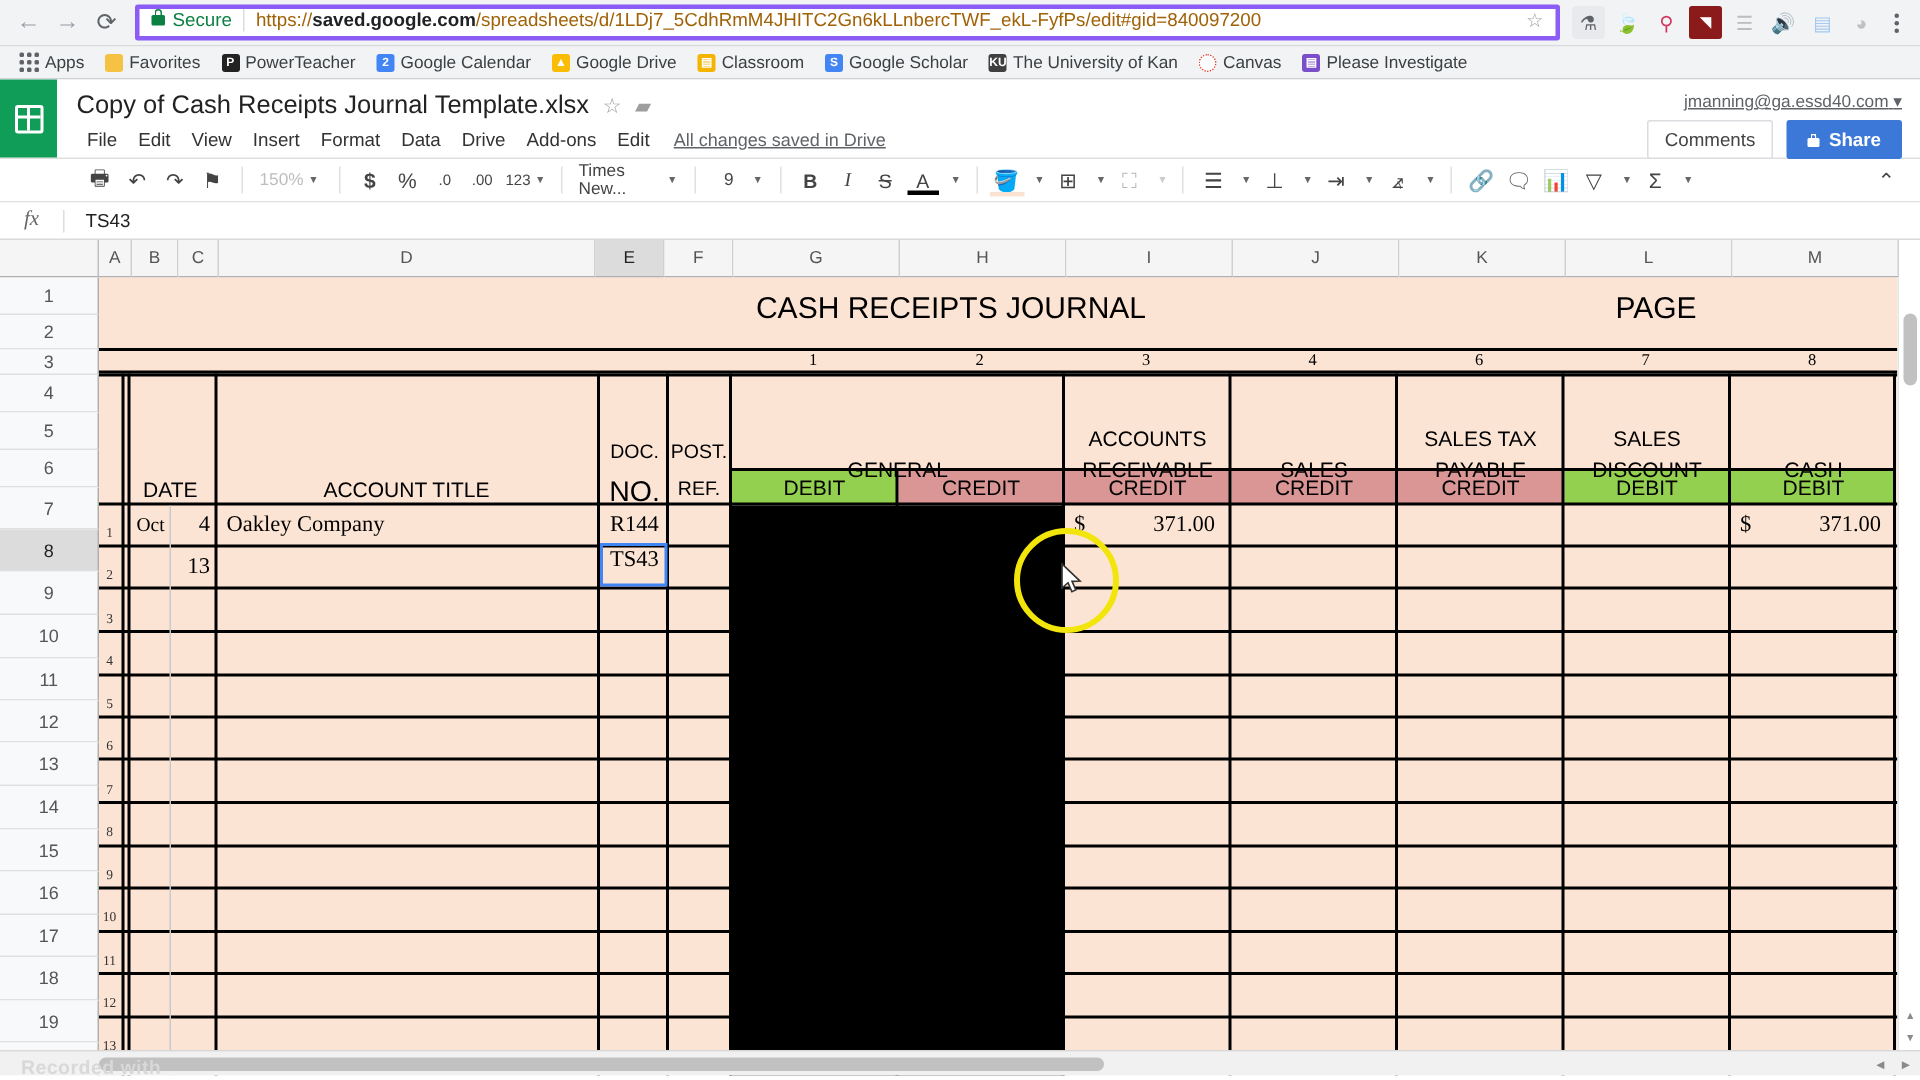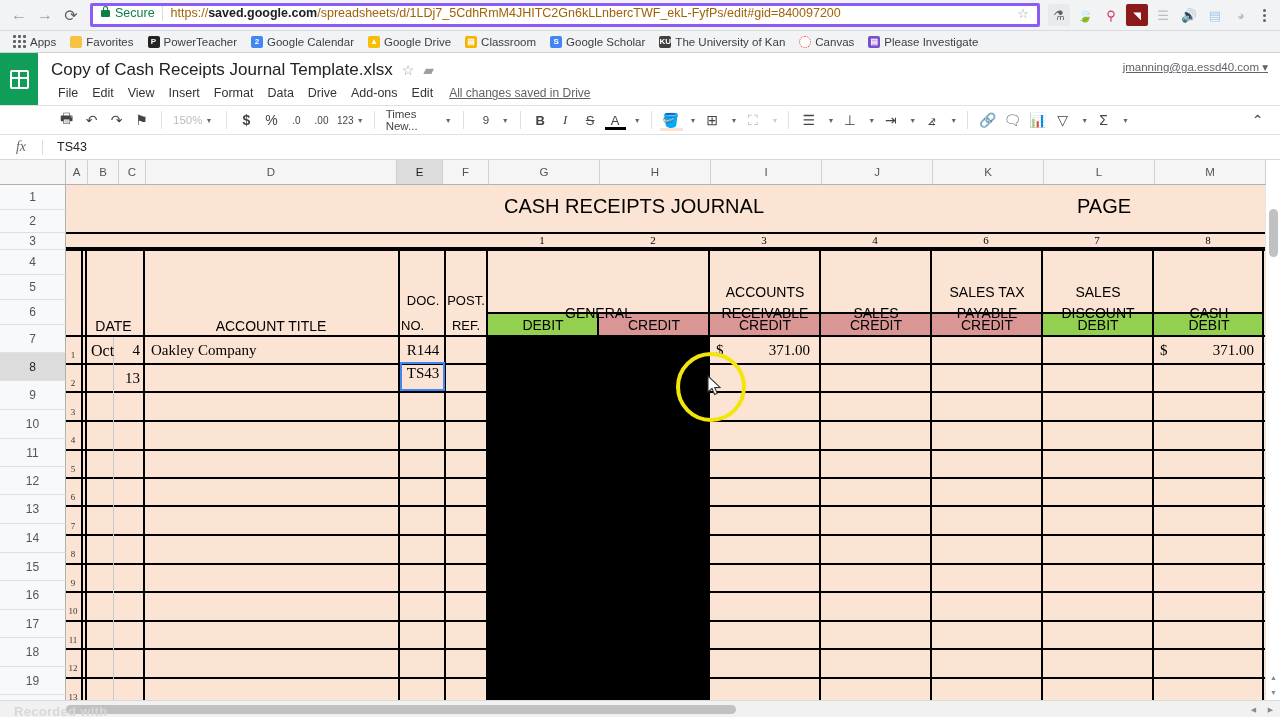--- a/index.html
+++ b/index.html
@@ -249,20 +249,30 @@
       <span class="menu-item">Format</span>
       <span class="menu-item">Data</span>
       <span class="menu-item">Drive</span>
       <span class="menu-item">Add-ons</span>
       <span class="menu-item">Edit</span>
       <span id="save-state">All changes saved in Drive</span>
     </div>
   </div>
   <div id="header-right">
     <div id="acct"><span>jmanning@ga.essd40.com</span> <span>▾</span></div>
+    <div id="hdr-btns">
+      <div id="comments-btn">Comments</div>
+      <div id="share-btn">
+        <span class="lk">
+            <span class="s"></span>
+            <span class="b"></span>
+          </span>
+        <span>Share</span>
+      </div>
+    </div>
   </div>
 </div>
 
 <div id="toolbar">
   <div style="width:44px"></div>
   <div class="tb">🖶</div>
   <div class="tb">↶</div>
   <div class="tb">↷</div>
   <div class="tb">⚑</div>
   <div class="tbsep"></div>
@@ -417,21 +427,21 @@
     <div style="position:absolute;left:533px;top:129px;width:110px;height:22px;background:#d99694"></div>
     <div style="position:absolute;left:644px;top:129px;width:110px;height:22px;background:#d99694"></div>
     <div style="position:absolute;left:755px;top:129px;width:110px;height:22px;background:#d99694"></div>
     <div style="position:absolute;left:866px;top:129px;width:110px;height:22px;background:#d99694"></div>
     <div style="position:absolute;left:977px;top:129px;width:110px;height:22px;background:#93d050"></div>
     <div style="position:absolute;left:1088px;top:129px;width:110px;height:22px;background:#93d050"></div>
 
     <div class="ctext" style="left:18px;top:133px;width:59px;text-align:center;font-size:14px">DATE</div>
     <div class="ctext" style="left:80px;top:133px;width:250px;text-align:center;font-size:14px">ACCOUNT TITLE</div>
     <div class="ctext" style="left:335px;top:108px;width:44px;text-align:center;font-size:13px">DOC.</div>
-    <div class="ctext" style="left:335px;top:133px;width:24px;text-align:left;font-size:13px">NO.</div>
+    <div class="ctext" style="left:335px;top:133px;width:44px;text-align:center;font-size:19px">NO.</div>
     <div class="ctext" style="left:376px;top:108px;width:48px;text-align:center;font-size:13px">POST.</div>
     <div class="ctext" style="left:376px;top:133px;width:48px;text-align:center;font-size:13px">REF.</div>
 
     <div class="ctext" style="left:422px;top:120px;width:221px;text-align:center;font-size:14px">GENERAL</div>
     <div class="ctext" style="left:422px;top:132px;width:110px;text-align:center;font-size:14px">DEBIT</div>
     <div class="ctext" style="left:533px;top:132px;width:110px;text-align:center;font-size:14px">CREDIT</div>
 
     <div class="ctext" style="left:644px;top:99px;width:110px;text-align:center;font-size:14px">ACCOUNTS</div>
     <div class="ctext" style="left:644px;top:120px;width:110px;text-align:center;font-size:14px">RECEIVABLE</div>
     <div class="ctext" style="left:644px;top:132px;width:110px;text-align:center;font-size:14px">CREDIT</div>
@@ -490,21 +500,21 @@
     <div class="ctext serif" style="left:0px;top:279px;width:14px;text-align:center;font-size:9px;color:#333">5</div>
     <div class="ctext serif" style="left:0px;top:307px;width:14px;text-align:center;font-size:9px;color:#333">6</div>
     <div class="ctext serif" style="left:0px;top:336px;width:14px;text-align:center;font-size:9px;color:#333">7</div>
     <div class="ctext serif" style="left:0px;top:364px;width:14px;text-align:center;font-size:9px;color:#333">8</div>
     <div class="ctext serif" style="left:0px;top:393px;width:14px;text-align:center;font-size:9px;color:#333">9</div>
     <div class="ctext serif" style="left:0px;top:421px;width:14px;text-align:center;font-size:9px;color:#333">10</div>
     <div class="ctext serif" style="left:0px;top:450px;width:14px;text-align:center;font-size:9px;color:#333">11</div>
     <div class="ctext serif" style="left:0px;top:478px;width:14px;text-align:center;font-size:9px;color:#333">12</div>
     <div class="ctext serif" style="left:0px;top:507px;width:14px;text-align:center;font-size:9px;color:#333">13</div>
 
-    <div class="ctext serif" style="left:25px;top:157px;font-size:16px">Oct</div>
+    <div class="ctext serif" style="left:25px;top:157px;font-size:13px">Oct</div>
     <div class="ctext serif" style="left:50px;top:157px;width:24px;text-align:right;font-size:15px">4</div>
     <div class="ctext serif" style="left:85px;top:157px;font-size:15px">Oakley Company</div>
     <div class="ctext serif" style="left:335px;top:157px;width:44px;text-align:center;font-size:15px">R144</div>
     <div class="ctext serif" style="left:650px;top:157px;font-size:15px">$</div>
     <div class="ctext serif" style="left:644px;top:157px;width:100px;text-align:right;font-size:15px">371.00</div>
     <div class="ctext serif" style="left:1094px;top:157px;font-size:15px">$</div>
     <div class="ctext serif" style="left:1088px;top:157px;width:100px;text-align:right;font-size:15px">371.00</div>
 
     <div class="ctext serif" style="left:50px;top:185px;width:24px;text-align:right;font-size:15px">13</div>
     <div class="ctext serif" style="left:335px;top:180px;width:44px;text-align:center;font-size:15px">TS43</div>

